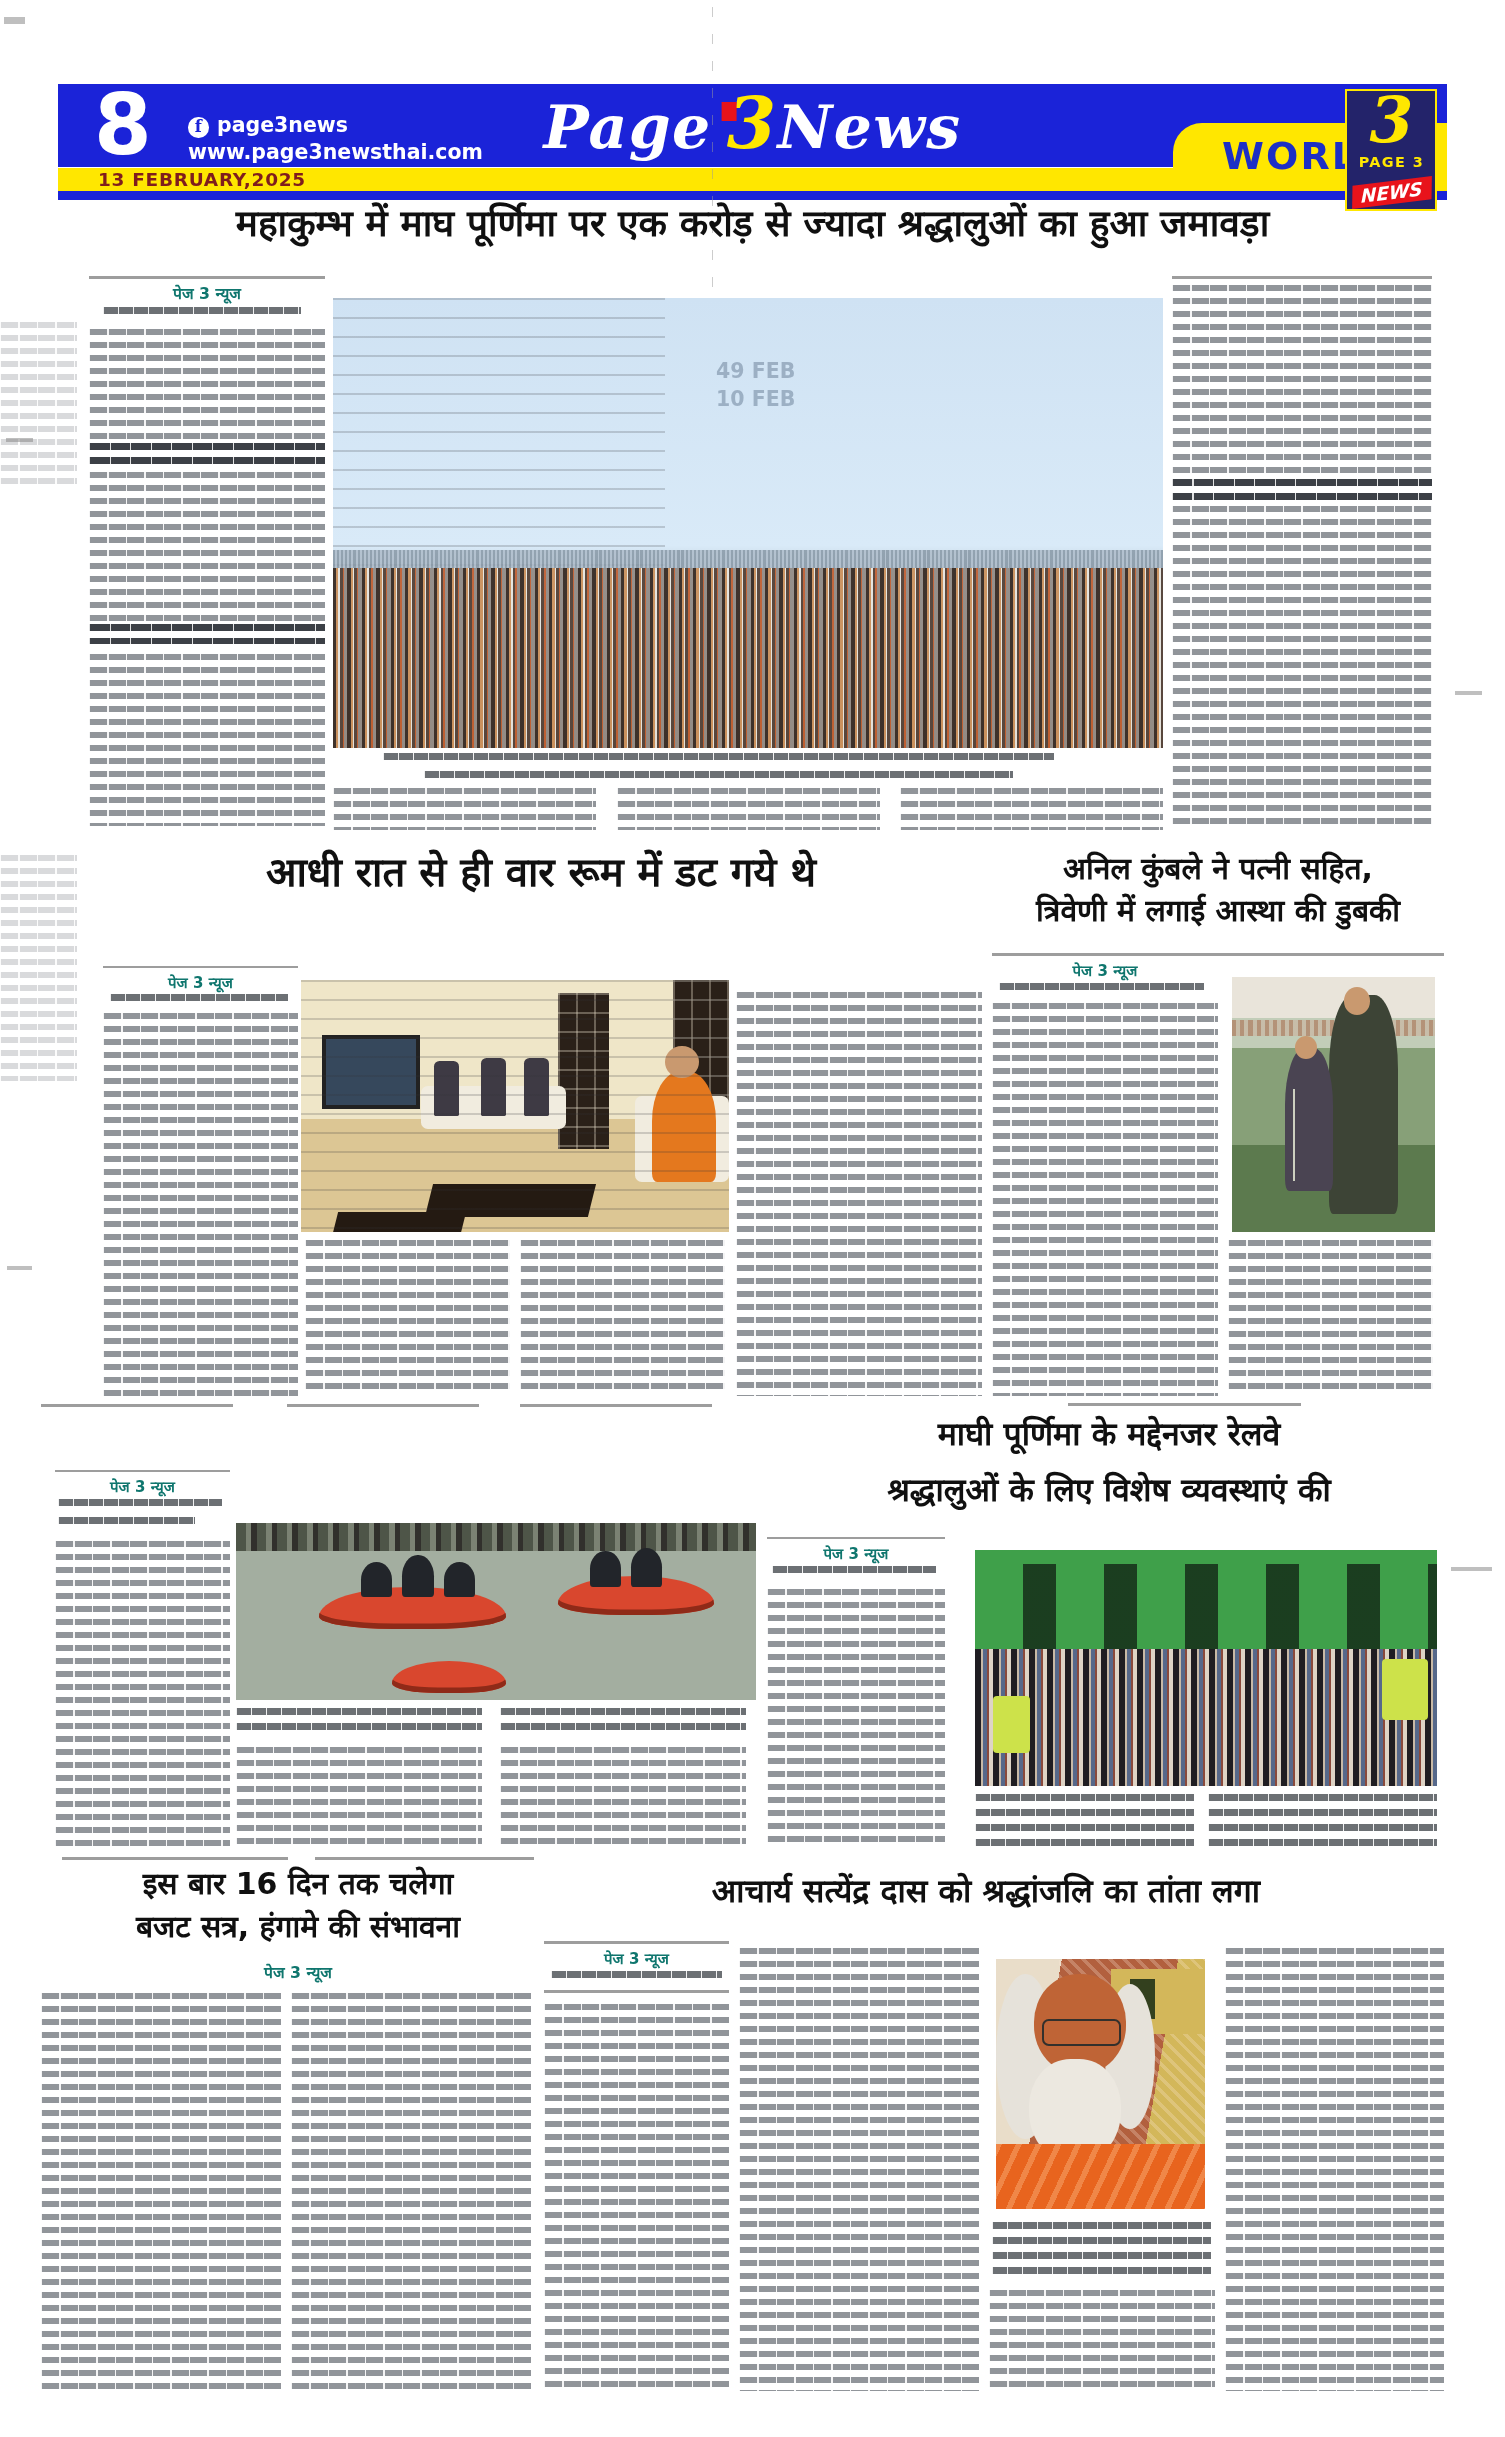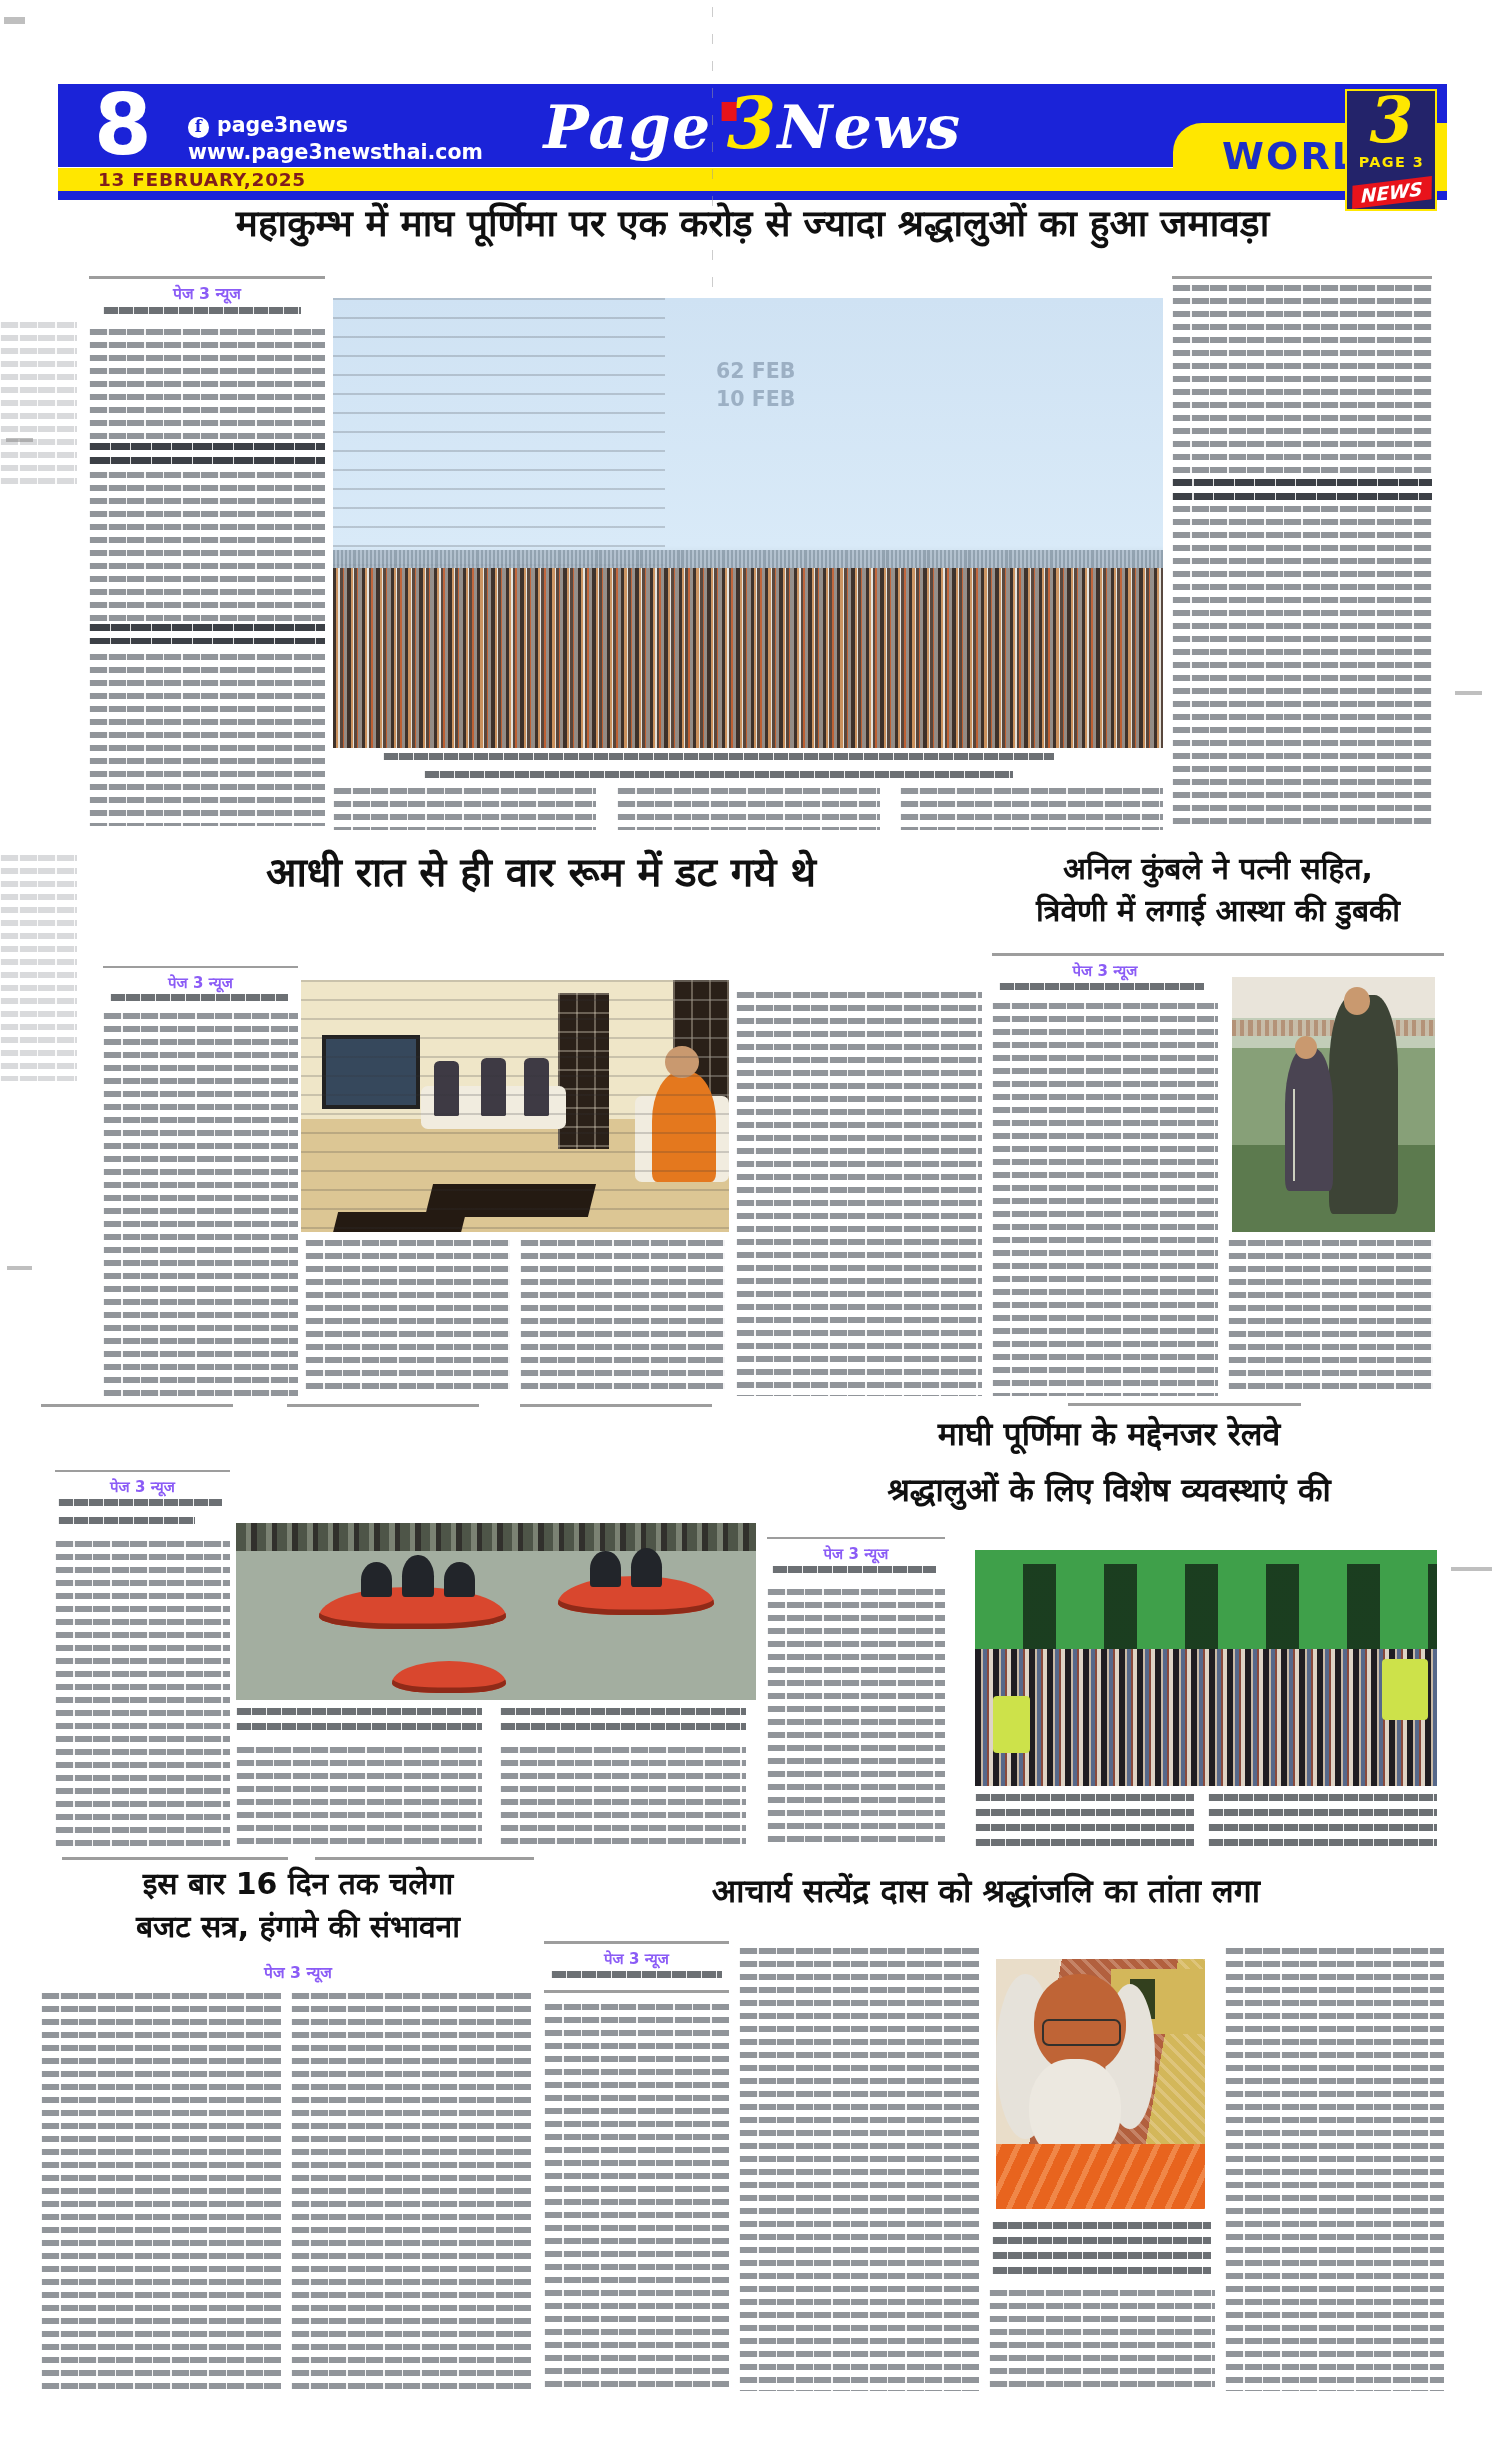--- a/index.html
+++ b/index.html
@@ -24,21 +24,21 @@
          font-weight:bold;font-style:italic;font-size:63px;line-height:66px;}
   .logoline{width:100%;text-align:center;color:#ffe700;font-weight:bold;font-size:14.4px;letter-spacing:1.4px;}
   .newsban{background:#e8131b;transform:rotate(-7deg) skewX(-8deg);color:#fff;font-weight:bold;
            font-style:italic;font-size:18.5px;text-align:center;line-height:23px;}
   .stripe{background:#ffe700;}
   .datetxt{color:#7f1d1d;font-weight:bold;font-size:18.5px;line-height:23px;letter-spacing:0.7px;}
   .bluerule{background:#1b23d8;}
 
   
   .hl{font-weight:bold;color:#101010;text-align:center;line-height:1.08;}
-  .byline{font-weight:bold;color:#8b5cf6;text-align:center;font-size:15.7px;}
+  .byline{font-weight:bold;color:#0f766e;text-align:center;font-size:15.7px;}
   .rule{background:#9d9d9d;}
 
   
   .greek{background-image:
      repeating-linear-gradient(to right, rgba(255,255,255,.9) 0 1.4px, transparent 1.4px 18.5px),
      repeating-linear-gradient(to bottom, #7a7e84 0 6.2px, #ffffff 6.2px 13px);
      opacity:.82;}
   .greek-cap{background-image:
      repeating-linear-gradient(to right, rgba(255,255,255,.9) 0 1.4px, transparent 1.4px 15px),
      repeating-linear-gradient(to bottom, #5d6166 0 6.8px, #ffffff 6.8px 15px);
@@ -129,21 +129,21 @@
   <div class="c hl" style="left:68px;top:204px;width:1369px;font-size:37px;">महाकुम्भ में माघ पूर्णिमा पर एक करोड़ से ज्यादा श्रद्धालुओं का हुआ जमावड़ा</div>
 
   <div class="c rule" style="left:89px;top:276px;width:236px;height:2.7px;"></div>
   <div class="c byline" style="left:89px;top:282px;width:236px;">पेज 3 न्यूज</div>
   <div class="c greek-cap" style="left:103px;top:307px;width:198px;height:11px;"></div>
   <div class="c greek" style="left:89px;top:329px;width:236px;height:497px;"></div>
   <div class="c greek-bold" style="left:89px;top:443px;width:236px;height:27px;"></div>
   <div class="c greek-bold" style="left:89px;top:624px;width:236px;height:27px;"></div>
 
   <div class="c photo ph-main" style="left:333px;top:298px;width:830px;height:450px;">
-    <div class="c ghost" style="left:383px;top:60px;">62 FEB</div>
+    <div class="c ghost" style="left:383px;top:60px;">49 FEB</div>
     <div class="c ghost" style="left:383px;top:88px;">10 FEB</div>
     <div class="c ghostlines" style="left:0;top:0;width:40%;height:100%;"></div>
     <div class="c crowdfar" style="left:0;top:56%;width:100%;height:5%;"></div>
     <div class="c crowd" style="left:0;bottom:0;width:100%;height:40%;"></div>
   </div>
   <div class="c greek-cap" style="left:383px;top:753px;width:671px;height:11px;"></div>
   <div class="c greek-cap" style="left:424px;top:771px;width:589px;height:11px;"></div>
   <div class="c greek" style="left:333px;top:788px;width:263px;height:42px;"></div>
   <div class="c greek" style="left:617px;top:788px;width:263px;height:42px;"></div>
   <div class="c greek" style="left:900px;top:788px;width:263px;height:42px;"></div>

